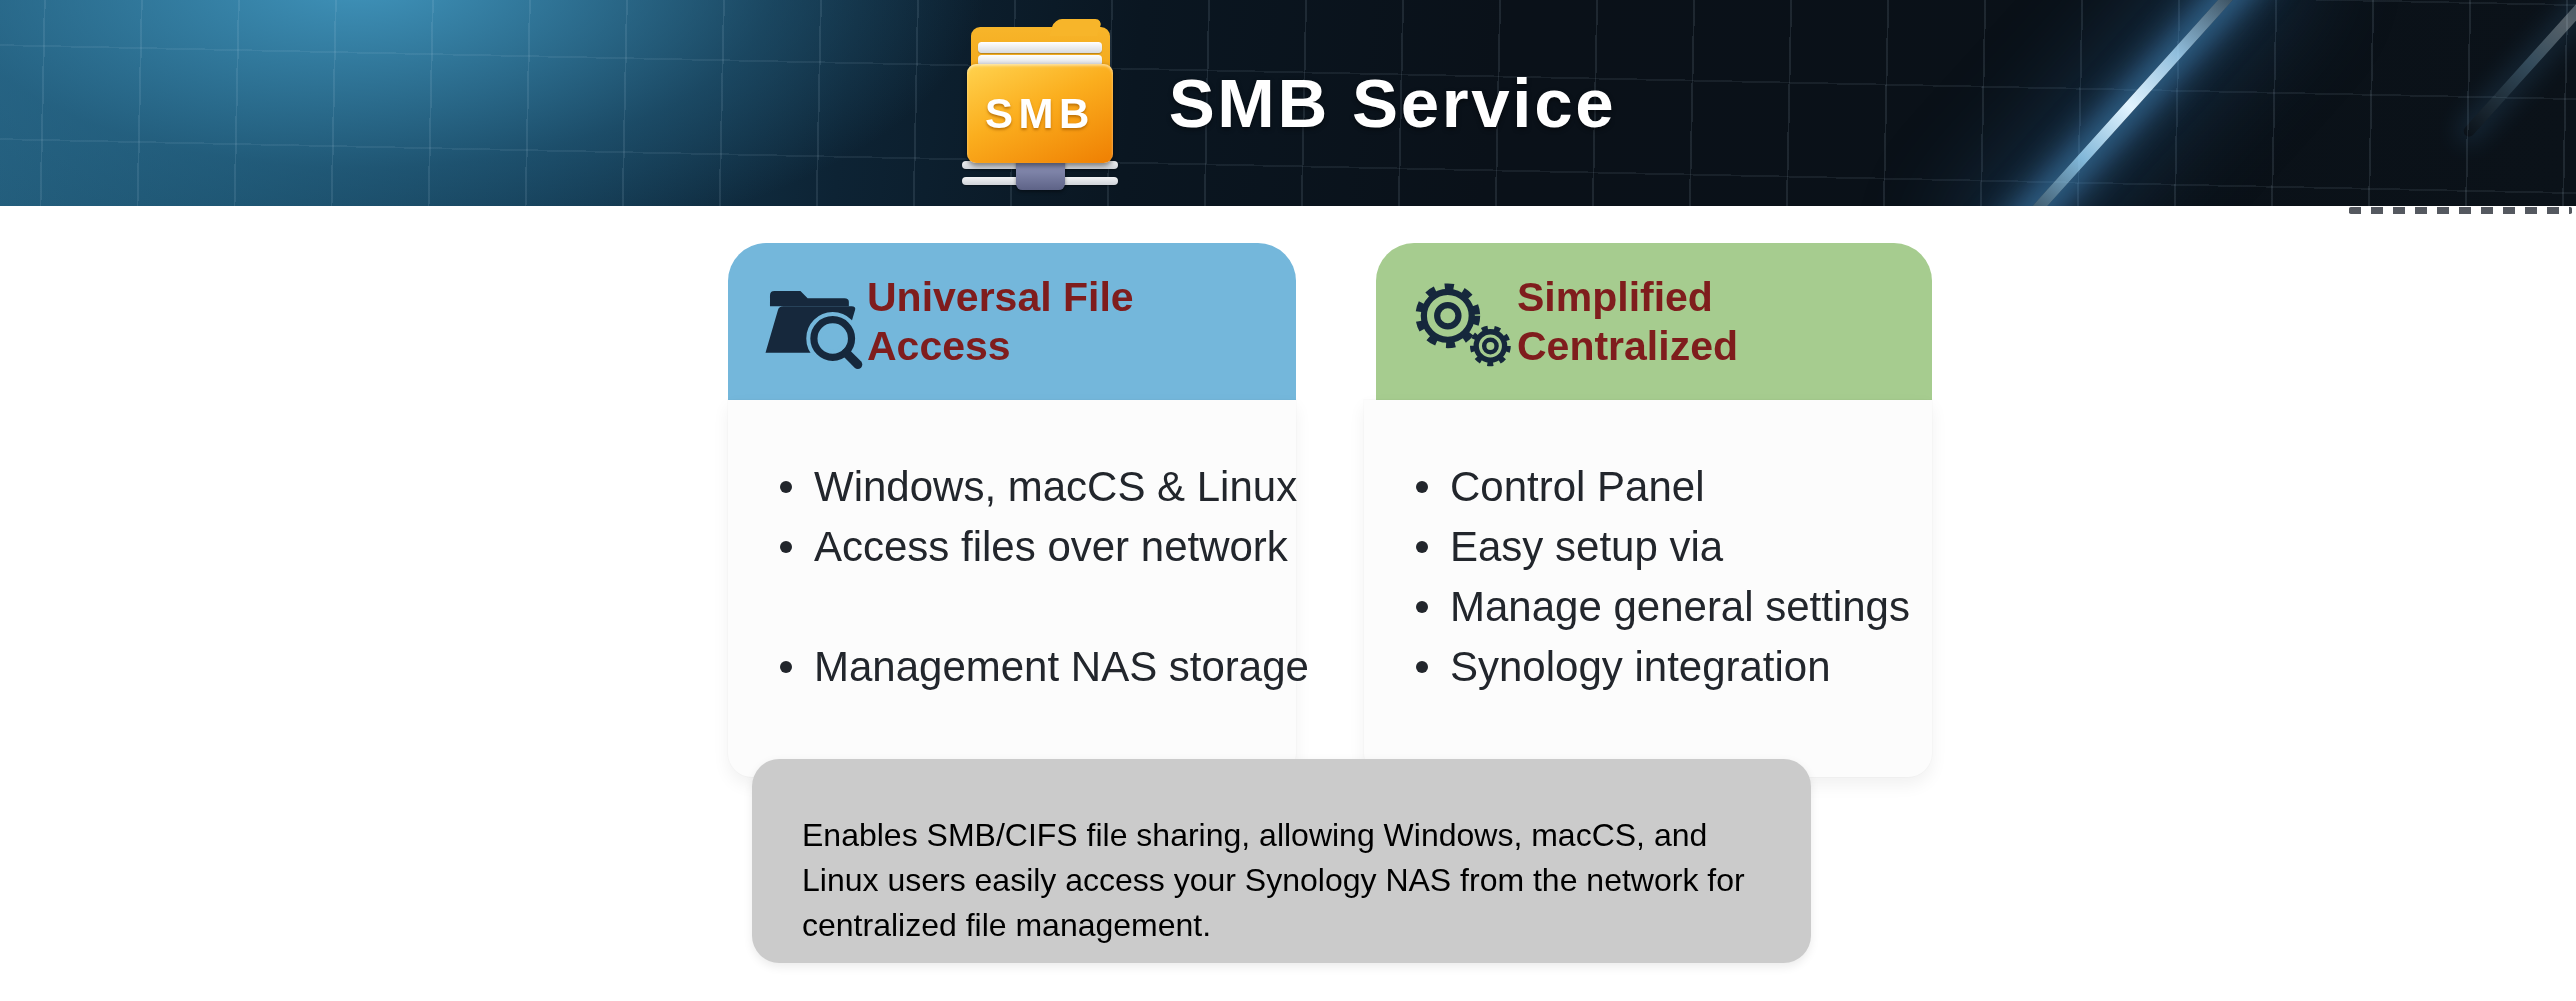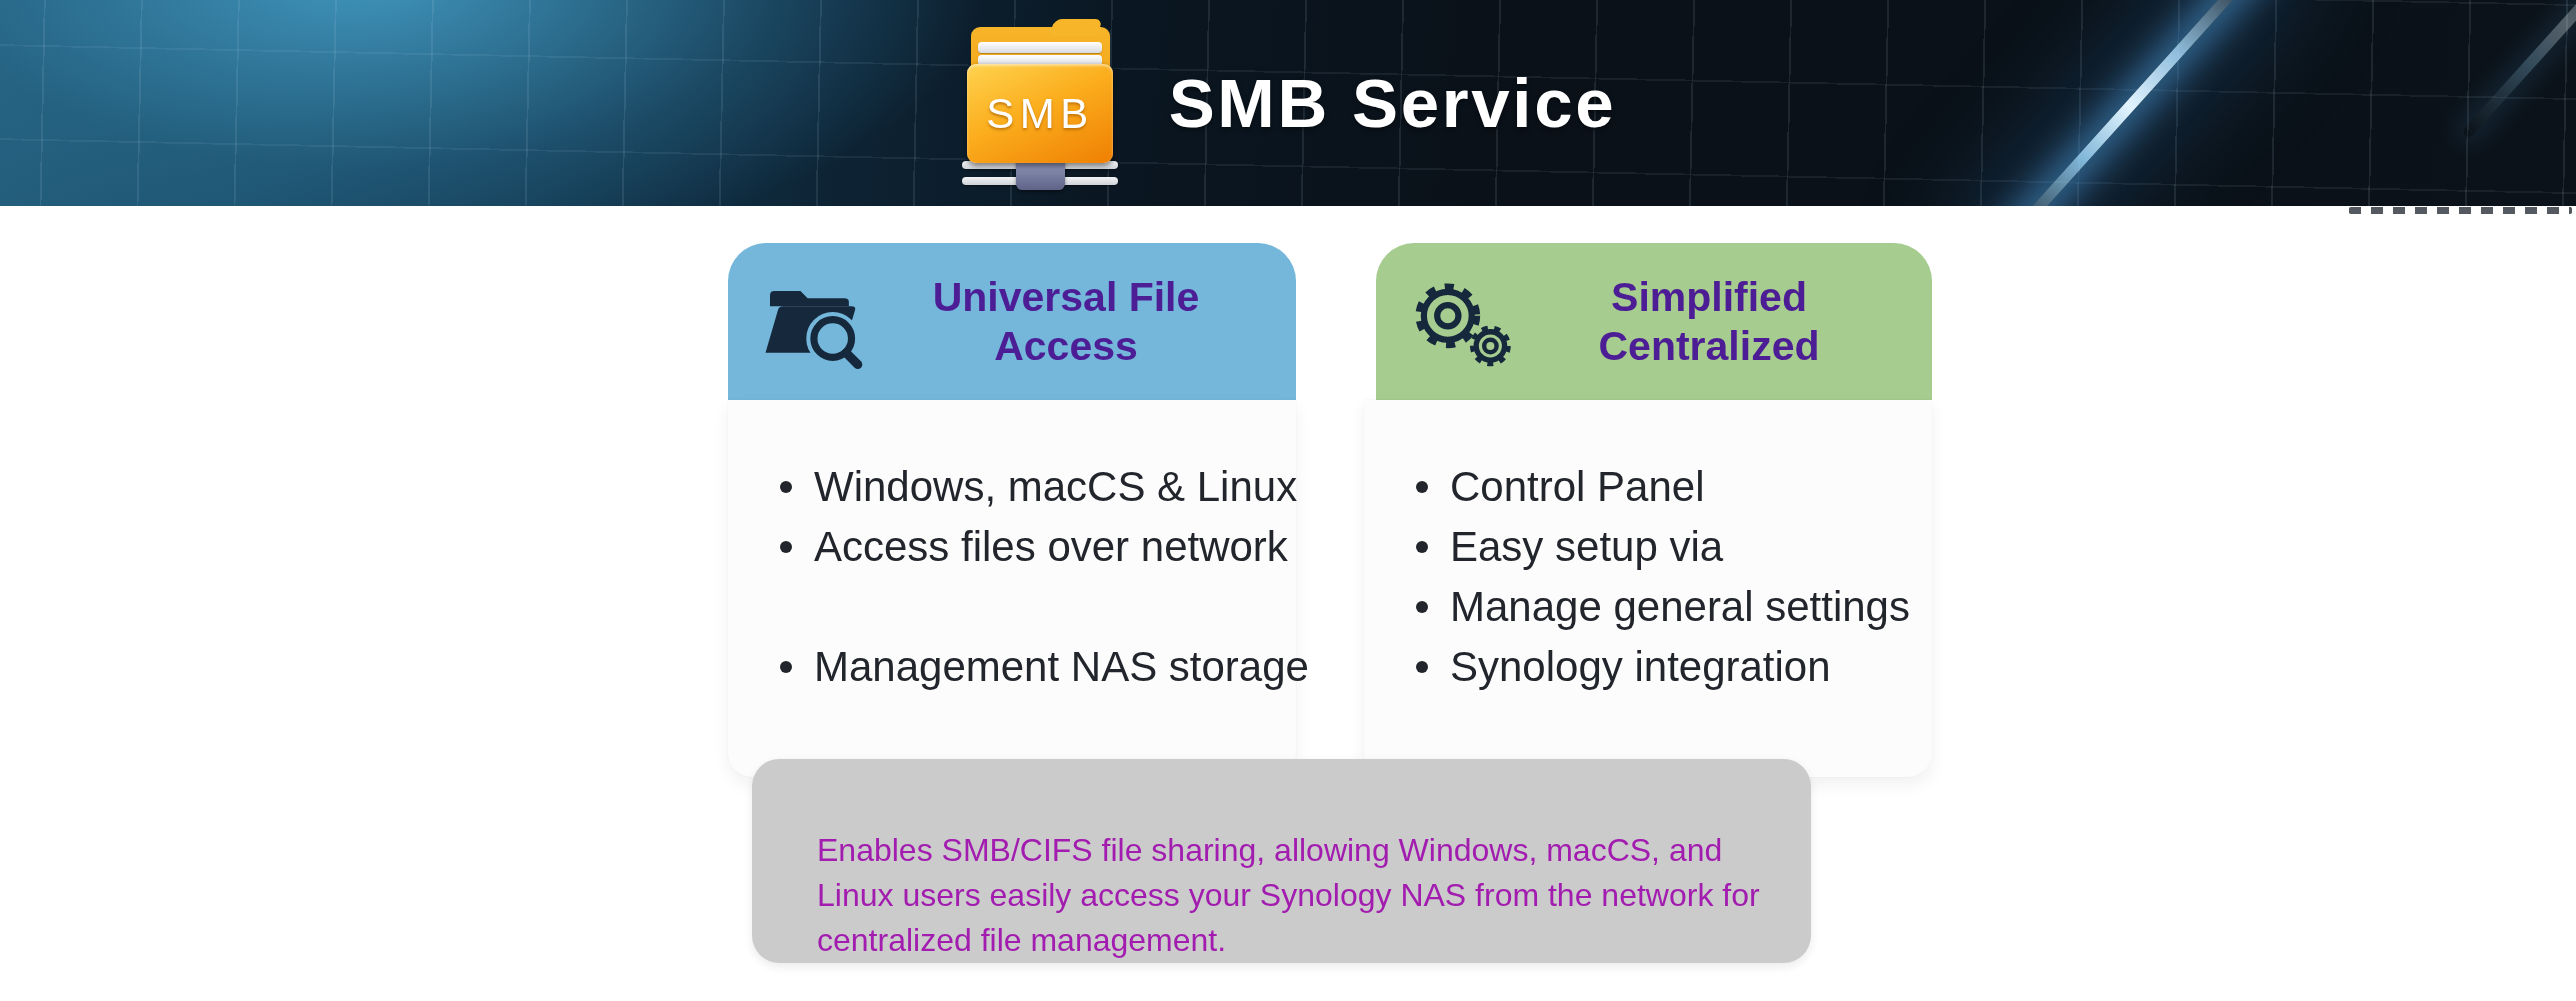--- a/index.html
+++ b/index.html
@@ -50,34 +50,34 @@
   .smb-back::before{content:"";position:absolute;left:81px;top:-8.2px;width:48px;height:16.5px;
     background:#f7b52a;border-radius:7.3px 7.3px 0 0;transform:skewX(-18deg);}
   .smb-paper{position:absolute;left:18.3px;width:124px;height:11px;border-radius:3.7px;
     background:linear-gradient(#ffffff,#d8dadf);box-shadow:0 0.9px 0.9px rgba(0,0,0,.25);}
   .smb-paper.p1{top:24px;}
   .smb-paper.p2{top:37px;}
   .smb-front{position:absolute;left:7.3px;top:46px;width:146px;height:99px;border-radius:9.1px;
     background:linear-gradient(155deg,#ffd34f 0%,#fbae1e 45%,#ef7f02 100%);
     box-shadow:inset 0 1.8px 2.7px rgba(255,255,255,.55), 0 2.7px 5.5px rgba(0,0,0,.45);
     display:flex;align-items:center;justify-content:center;}
-  .smb-label{color:#ffffff;font-weight:normal;font-size:42px;letter-spacing:5.5px;
+  .smb-label{color:#ffffff;font-weight:bold;font-size:42px;letter-spacing:5.5px;
     text-shadow:0 1.8px 2.7px rgba(167,94,0,.7);}
 
   
   .cards{position:absolute;left:728px;top:243px;display:flex;gap:68px;}
   .card{width:568px;display:flex;flex-direction:column;}
   .card-head{
     height:157px;border-radius:38px 38px 0 0;display:flex;align-items:center;
     padding:0 31px;box-sizing:border-box;
   }
   .head-blue{background:#74b7db;}
   .head-green{background:#a6cc8f;margin-left:12px;}
   .head-icon{flex:0 0 auto;display:flex;align-items:center;justify-content:center;}
-  .card-title{flex:1;margin:0;text-align:center;color:#4c1d95;font-weight:bold;
+  .card-title{flex:1;margin:0;text-align:left;color:#7f1d1d;font-weight:bold;
     font-size:41px;line-height:49px;letter-spacing:0px;}
   .card-title span{display:block;}
   .card-body{
     margin:0;list-style:none;background:#fcfcfc;border-radius:0 0 24px 24px;
     box-shadow:0 7.3px 16.5px rgba(0,0,0,0.06), 0 0 0 0.9px rgba(0,0,0,0.015);
     min-height:377px;box-sizing:border-box;padding:57px 22px 0 46px;
   }
   .card-body li{
     position:relative;padding-left:40px;color:#22262c;font-size:42px;line-height:60px;white-space:nowrap;
   }
@@ -85,21 +85,21 @@
     content:"";position:absolute;left:5.5px;top:24px;width:12px;height:12px;border-radius:50%;background:#22262c;
   }
   .card-blue .card-body li:nth-child(3){margin-top:60px;}
 
   
   .note{
     position:absolute;left:752px;top:759px;width:1059px;height:204px;box-sizing:border-box;
     background:#cbcbcb;border-radius:27.4px;padding:53px 35px 0 49px;z-index:5;
     box-shadow:0 3.7px 9.1px rgba(0,0,0,0.08);
   }
-  .note p{margin:16px;color:#a21caf;font-size:32px;line-height:45px;}
+  .note p{margin:1px;color:#000000;font-size:32px;line-height:45px;}
   .note p span{display:block;white-space:nowrap;}
 
   
   .wm-frag{
     position:absolute;left:2349px;top:207px;width:223px;height:7.3px;opacity:.8;
     background:repeating-linear-gradient(90deg, #2a2f38 0 12px, transparent 12px 22px);
     border-radius:1.8px;
   }
 </style>
 </head>

